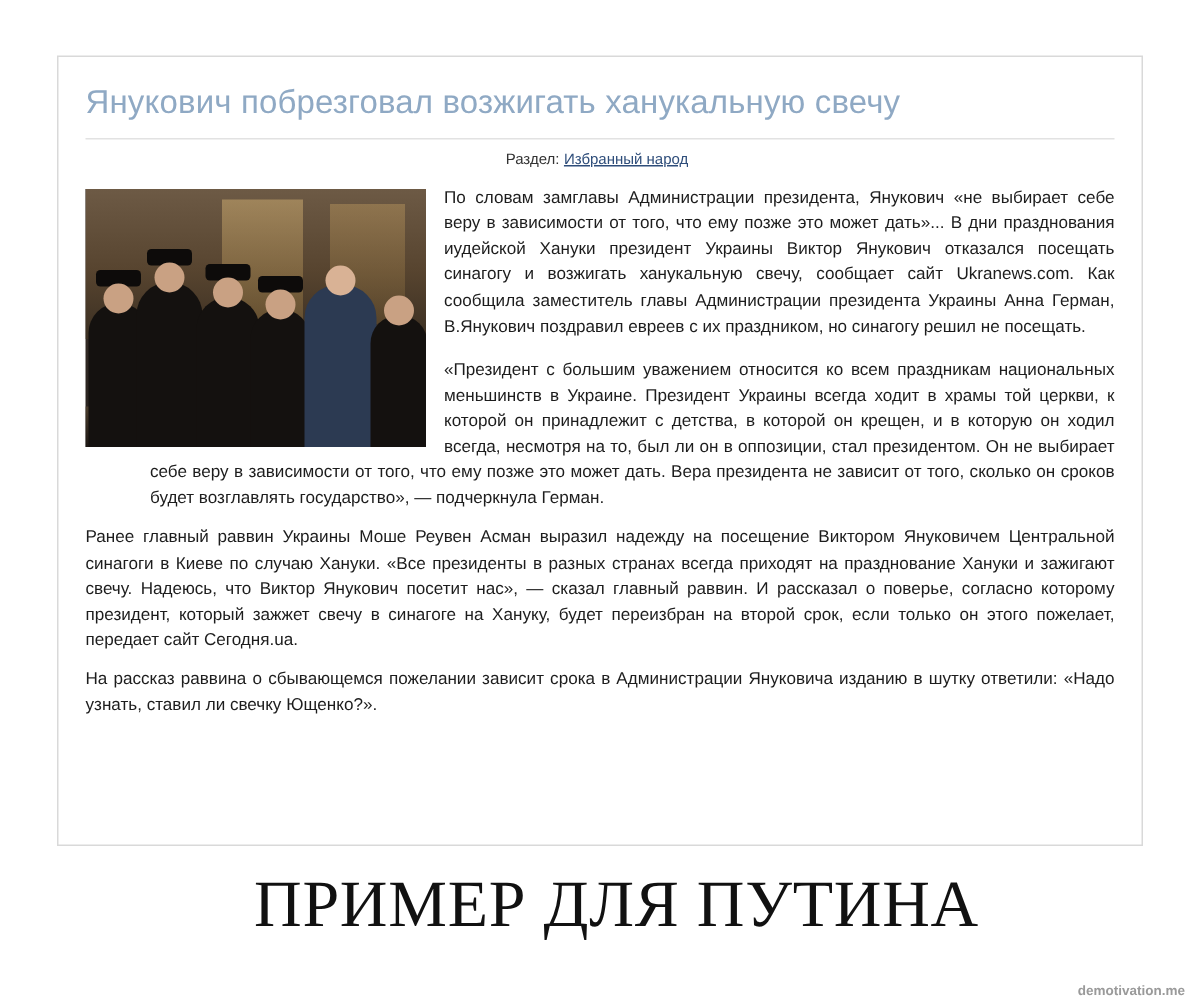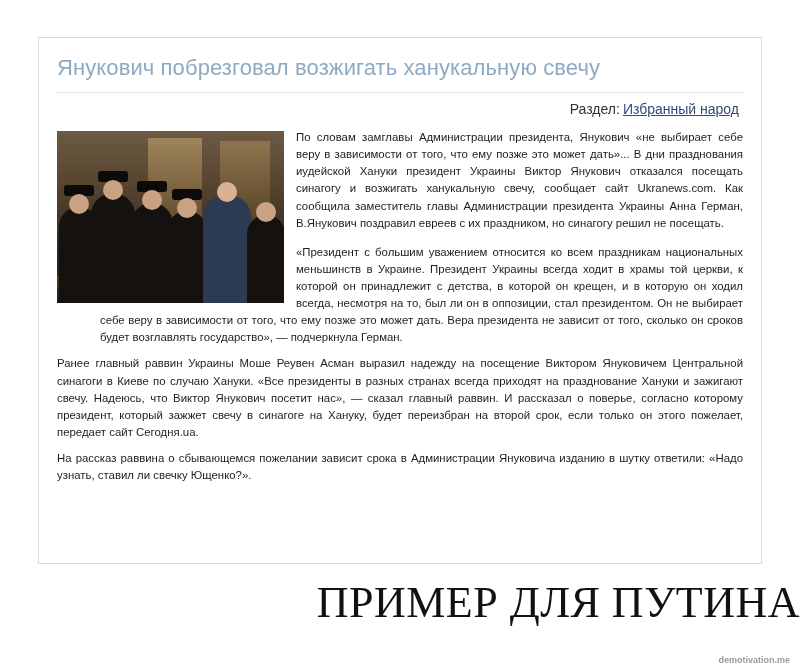--- a/index.html
+++ b/index.html
@@ -39,22 +39,22 @@
     line-height: 1.28;
     font-weight: normal;
     margin: 0 0 10px 0;
     letter-spacing: 0.1px;
   }
   .title-rule {
     border-bottom: 1px solid #e2e2e2;
     margin: 6px 0 8px 0;
   }
   .section-line {
-    text-align: right;
-    font-size: 14px;
+    text-align: center;
+    font-size: 10px;
     color: #4a4a4a;
     margin: 0 4px 12px 0;
   }
   .section-line .sec-label {
     color: #333333;
   }
   .section-line .sec-link {
     color: #2e4d7a;
     text-decoration: underline;
     margin-left: 3px;
@@ -129,21 +129,21 @@
     padding-left: 43px;
   }
   .quote-block p {
     margin: 0 0 9px 0;
   }
   .caption {
     position: absolute;
     left: 0;
     right: 0;
     top: 577px;
-    text-align: right;
+    text-align: center;
     font-family: "Liberation Serif", serif;
     font-size: 44px;
     color: #111111;
     letter-spacing: 0.5px;
     padding-left: 22px;
   }
   .watermark {
     position: absolute;
     right: 10px;
     bottom: 6px;

